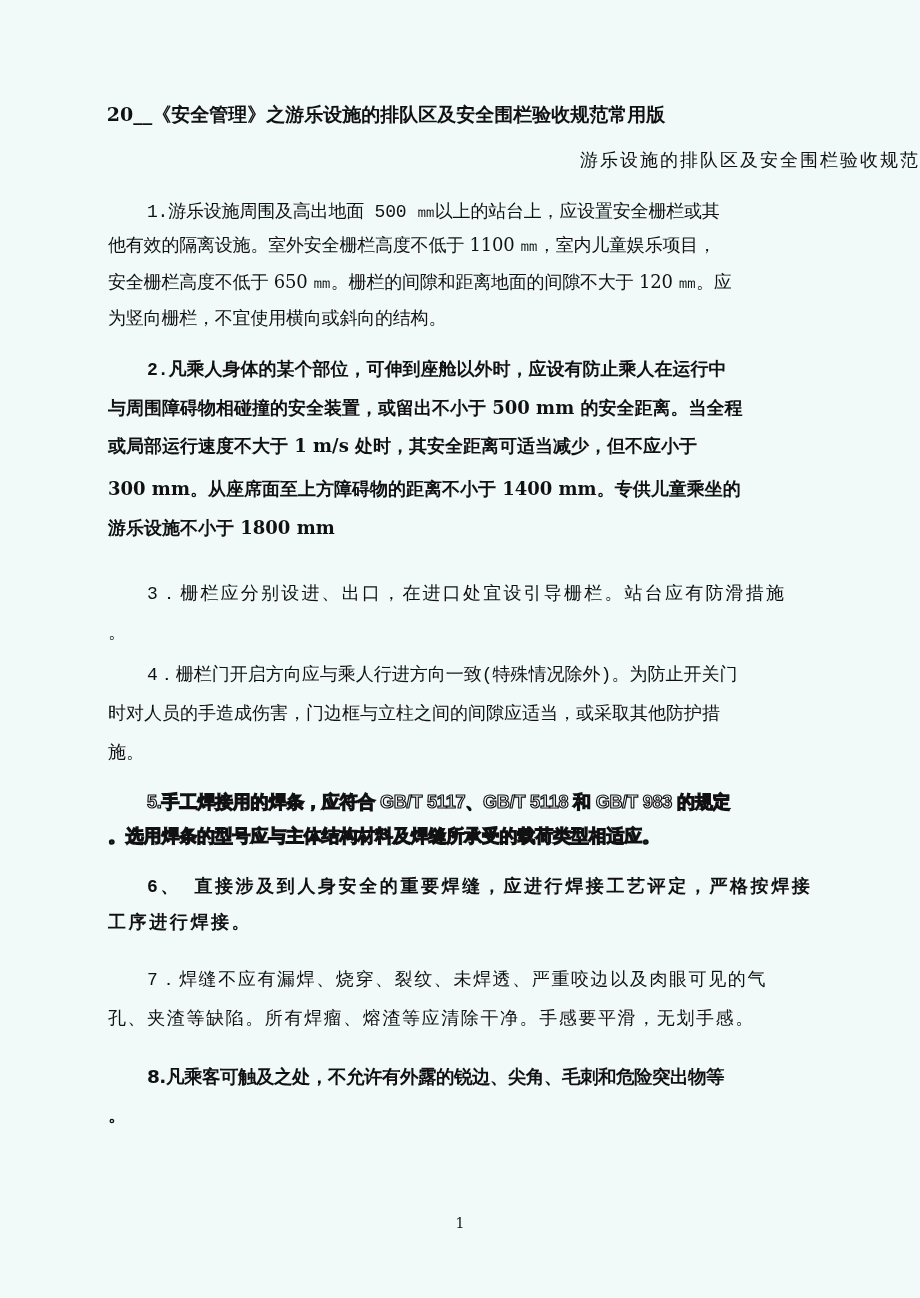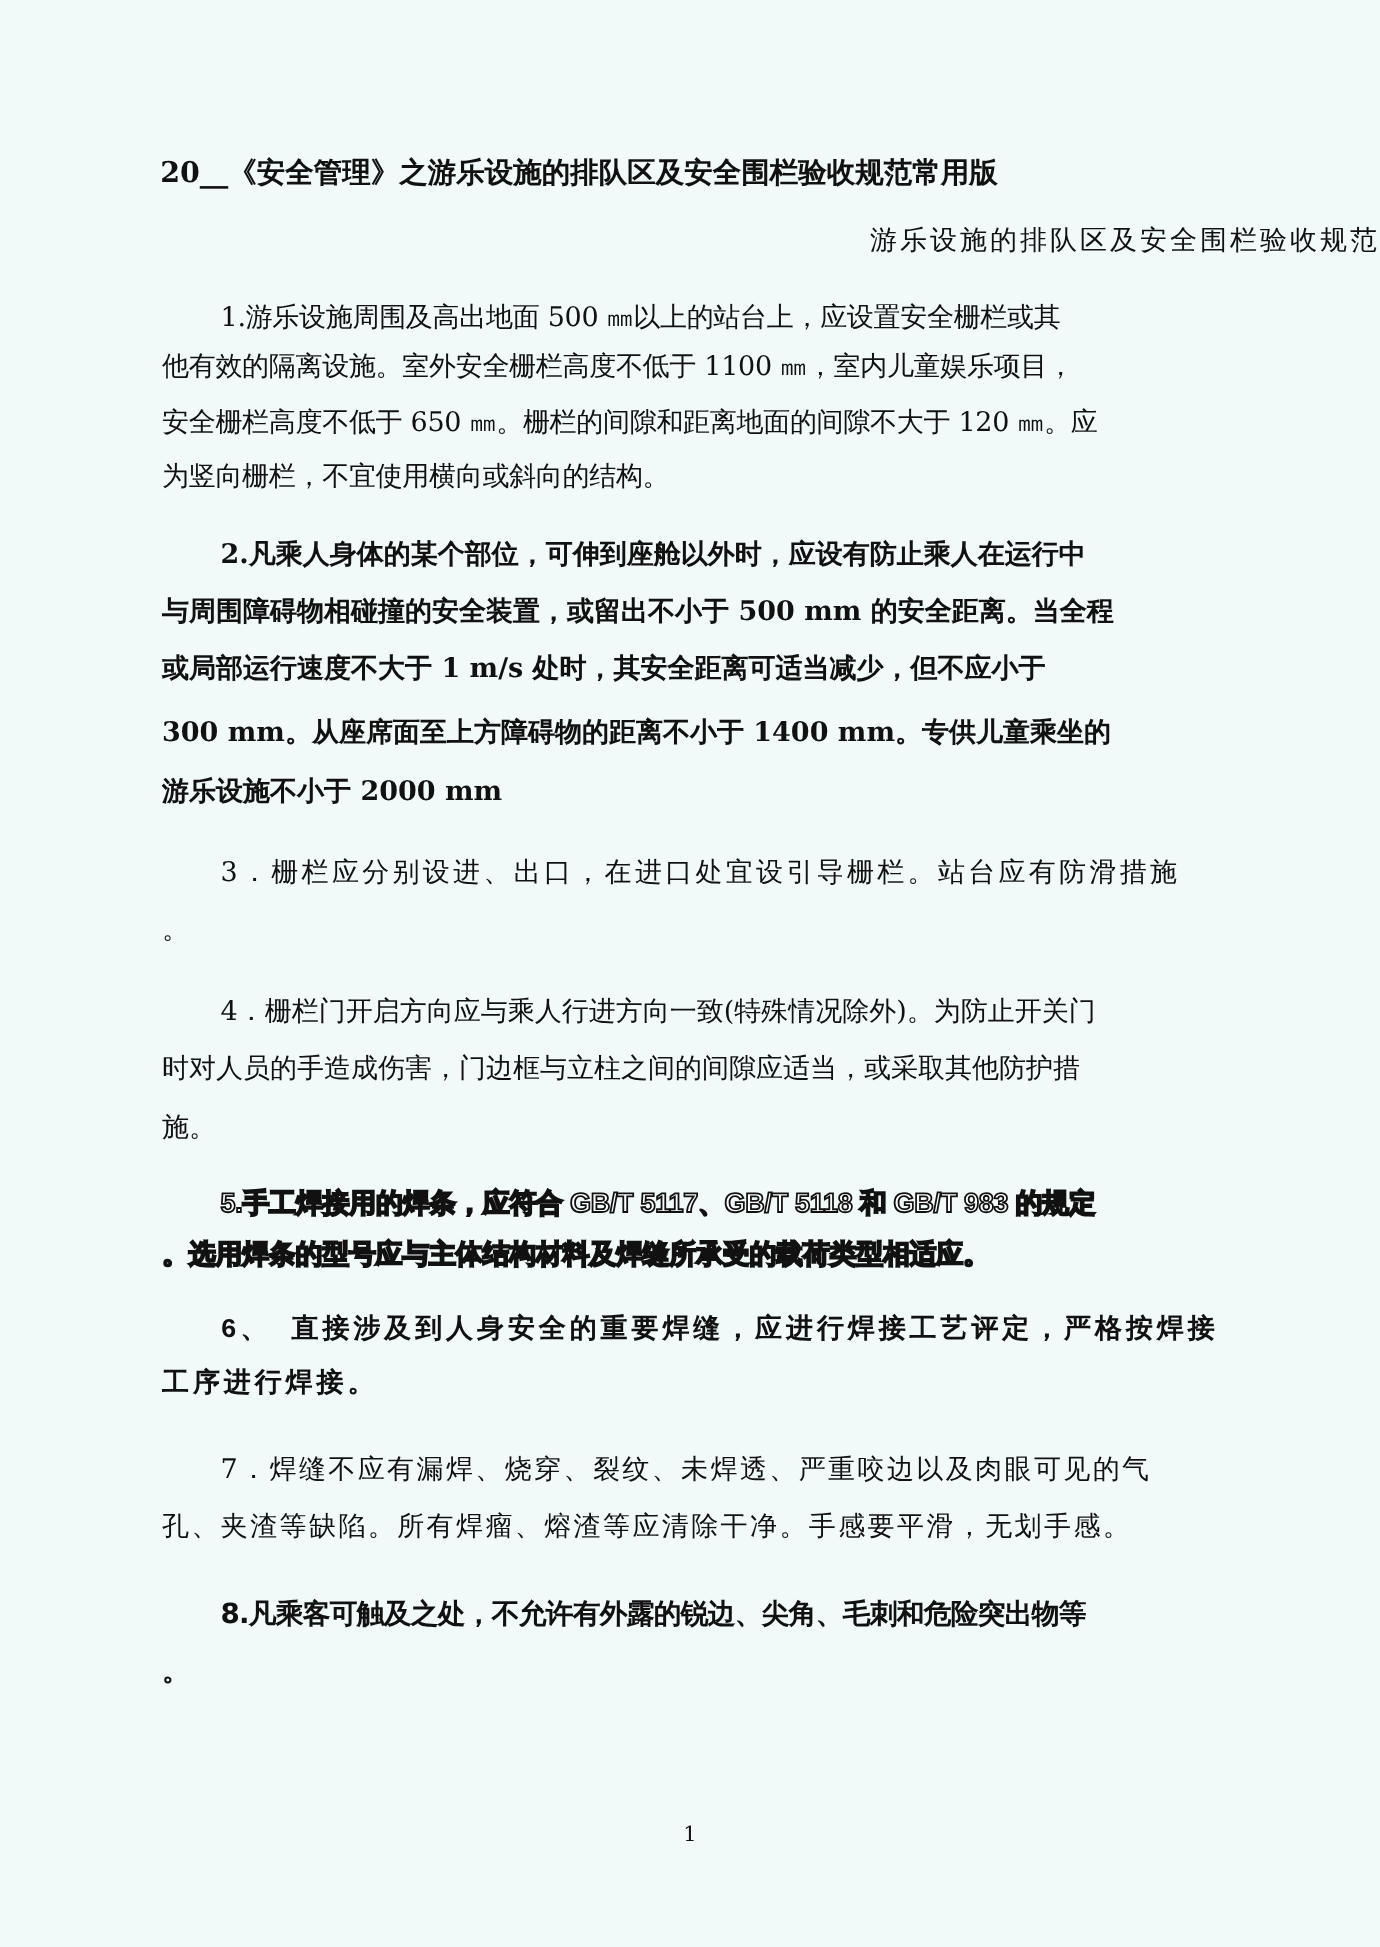--- a/index.html
+++ b/index.html
@@ -8,24 +8,24 @@
       background:#f1faf9;
       color:#111;
       position:relative;
       font-family:"DejaVu Serif", "Liberation Serif", serif;
     }
     .page { position:absolute; left:0; top:0; width:920px; height:1298px; }
     .line { position:absolute; white-space:nowrap; }
     .title { left:0; width:772px; text-align:center; top:102px; font-size:19px; font-weight:bold; letter-spacing:0px; }
     .subtitle { left:0; width:920px; text-align:right; top:148px; font-size:18px; letter-spacing:2px; }
     .p { left:108px; font-size:18px; line-height:20px; }
-    .ind { left:147px; }
+    .ind { left:147px;font-family:Liberation Mono, monospace; }
     .p1 { letter-spacing:-0.2px; }
     .p2 { font-weight:bold; font-size:18px; letter-spacing:0px; }
-    .p3 { letter-spacing:2.2px; }
+    .p3 { letter-spacing:2.2px;margin-top:12px; }
     .p5 { font-weight:bold; font-family:Liberation Sans, sans-serif; color:#fff;
           -webkit-text-stroke:1.2px #111; font-size:18px; letter-spacing:-0.2px; }
     .p6 { font-weight:bold; font-family:Liberation Mono, monospace; letter-spacing:2.6px; }
     .p7 { letter-spacing:1.6px; }
     .p8 { font-weight:900; font-family:"DejaVu Sans", sans-serif; letter-spacing:-0.5px; font-size:18.5px;margin-top:15px; }
     .pagenum { left:0; width:920px; text-align:center; top:1215px; font-size:14px; }
   </style>
 </head>
 <body>
 
@@ -38,21 +38,21 @@
     <div class="line p p1" style="top:235px">他有效的隔离设施。室外安全栅栏高度不低于 1100 ㎜，室内儿童娱乐项目，</div>
     <div class="line p p1" style="top:272px">安全栅栏高度不低于 650 ㎜。栅栏的间隙和距离地面的间隙不大于 120 ㎜。应</div>
     <div class="line p p1" style="top:308px">为竖向栅栏，不宜使用横向或斜向的结构。</div>
   </div>
 
   <div>
     <div class="line p p2 ind" style="top:360px">2.凡乘人身体的某个部位，可伸到座舱以外时，应设有防止乘人在运行中</div>
     <div class="line p p2" style="top:398px">与周围障碍物相碰撞的安全装置，或留出不小于 500 mm 的安全距离。当全程</div>
     <div class="line p p2" style="top:436px">或局部运行速度不大于 1 m/s 处时，其安全距离可适当减少，但不应小于</div>
     <div class="line p p2" style="top:479px">300 mm。从座席面至上方障碍物的距离不小于 1400 mm。专供儿童乘坐的</div>
-    <div class="line p p2" style="top:518px">游乐设施不小于 2000 mm</div>
+    <div class="line p p2" style="top:518px">游乐设施不小于 1800 mm</div>
   </div>
 
   <div>
     <div class="line p p3 ind" style="top:572px">3．栅栏应分别设进、出口，在进口处宜设引导栅栏。站台应有防滑措施</div>
     <div class="line p p3" style="top:610px">。</div>
   </div>
 
   <div>
     <div class="line p ind" style="top:665px">4．栅栏门开启方向应与乘人行进方向一致(特殊情况除外)。为防止开关门</div>
     <div class="line p" style="top:703px">时对人员的手造成伤害，门边框与立柱之间的间隙应适当，或采取其他防护措</div>

